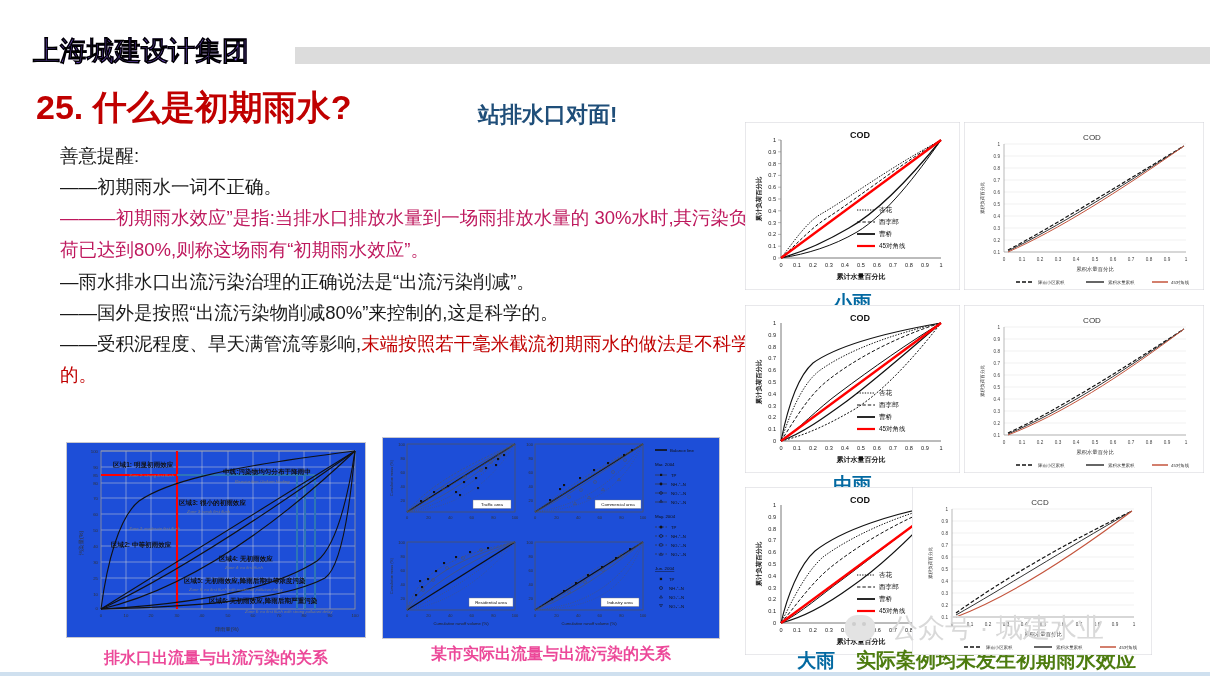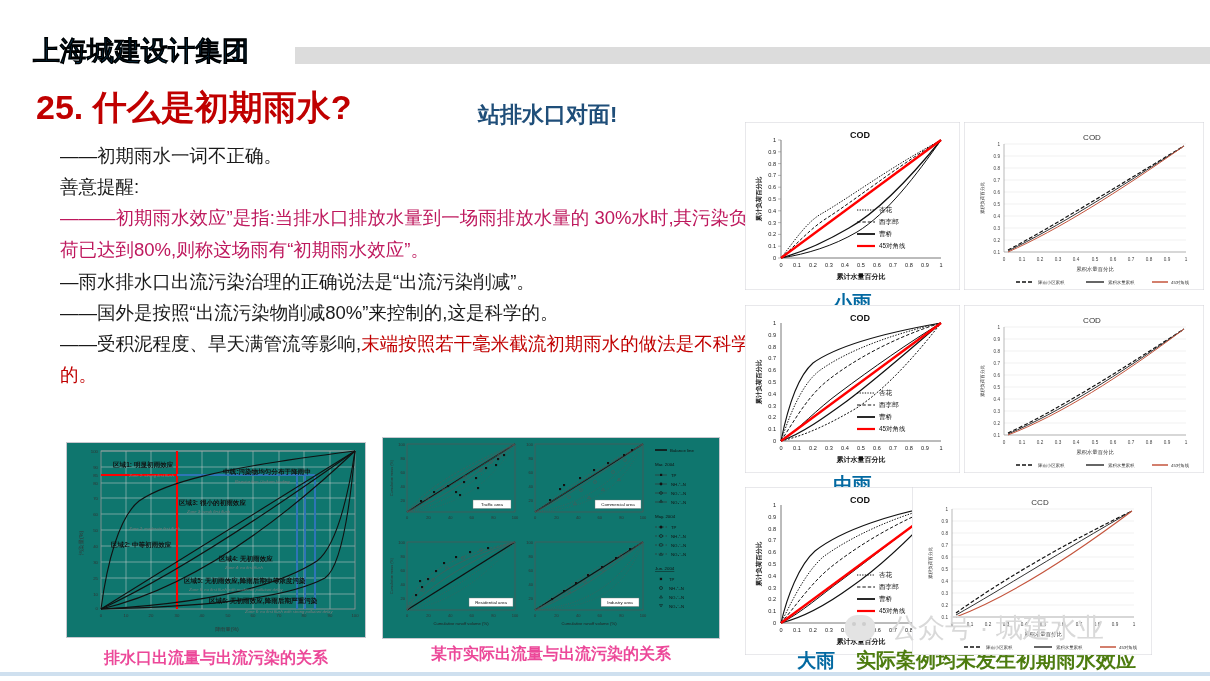--- a/index.html
+++ b/index.html
@@ -4,21 +4,21 @@
 <style>
   * { box-sizing: border-box; margin:0; padding:0; }
   body {
     width:1210px; height:681px; overflow:hidden; position:relative;
     background:#ffffff;
     font-family:"Liberation Sans", sans-serif;
   }
   
   .logo {
     position:absolute; left:33px; top:33px;
-    font-size:27px; font-weight:bold; color:#0c4a6e;
+    font-size:27px; font-weight:bold; color:#8b5cf6;
     letter-spacing:0px; white-space:nowrap;
     -webkit-text-stroke:0.6px #000;
   }
   .header-bar {
     position:absolute; left:295px; top:47px; width:915px; height:17px;
     background:#dcdcdc;
   }
   .title {
     position:absolute; left:36px; top:85px;
     font-size:34px; font-weight:bold; color:#c00000;
@@ -33,21 +33,21 @@
   .body-text {
     position:absolute; left:60px; top:140px; width:700px;
   }
   .body-text p {
     font-size:18.5px; line-height:31px; color:#1a1a1a;
     white-space:nowrap;
   }
   .body-text p.red { color:#be185d; font-weight:normal; white-space:normal; }
   .body-text p .red { color:#c00000; }
   
-  .fig { position:absolute; background:#0f766e; }
+  .fig { position:absolute; background:#1d4ed8; }
   .fig-border { border:1px solid #c8c8cf; }
   .cap {
     position:absolute; font-size:16px; font-weight:bold; color:#ec4899;
     white-space:nowrap; text-align:center;
   }
   .cap-red { color:#4d7c0f; }
   .cap-blue { color:#0369a1; }
   
   #zonechart { left:66px; top:442px; width:300px; height:196px; }
   #zonechart svg { display:block; }
@@ -85,22 +85,22 @@
 </style>
 </head>
 <body>
 
 <div class="logo">上海城建设计集团</div>
 <div class="header-bar"></div>
 <div class="title">25. 什么是初期雨水?</div>
 <div class="blue-note">站排水口对面!</div>
 
 <div class="body-text">
+  <p>善意提醒:</p>
   <p>——初期雨水一词不正确。</p>
-  <p>善意提醒:</p>
   <p class="red" style="line-height:32px;">———初期雨水效应”是指:当排水口排放水量到一场雨排放水量的 30%水时,其污染负荷已达到80%,则称这场雨有“初期雨水效应”。</p>
   <p>—雨水排水口出流污染治理的正确说法是“出流污染削减”。</p>
   <p>——国外是按照“出流污染物削减80%”来控制的,这是科学的。</p>
   <p style="white-space:normal;">
     <span>——受积泥程度、旱天满管流等影响,</span><span class="red" style="font-weight:normal;">末端按照若干毫米截流初期雨水的做法是不科学的。</span>
   </p>
 </div>
 
 <div class="fig fig-border" id="zonechart">
   <svg width="298" height="194" viewBox="0 0 298 194">

